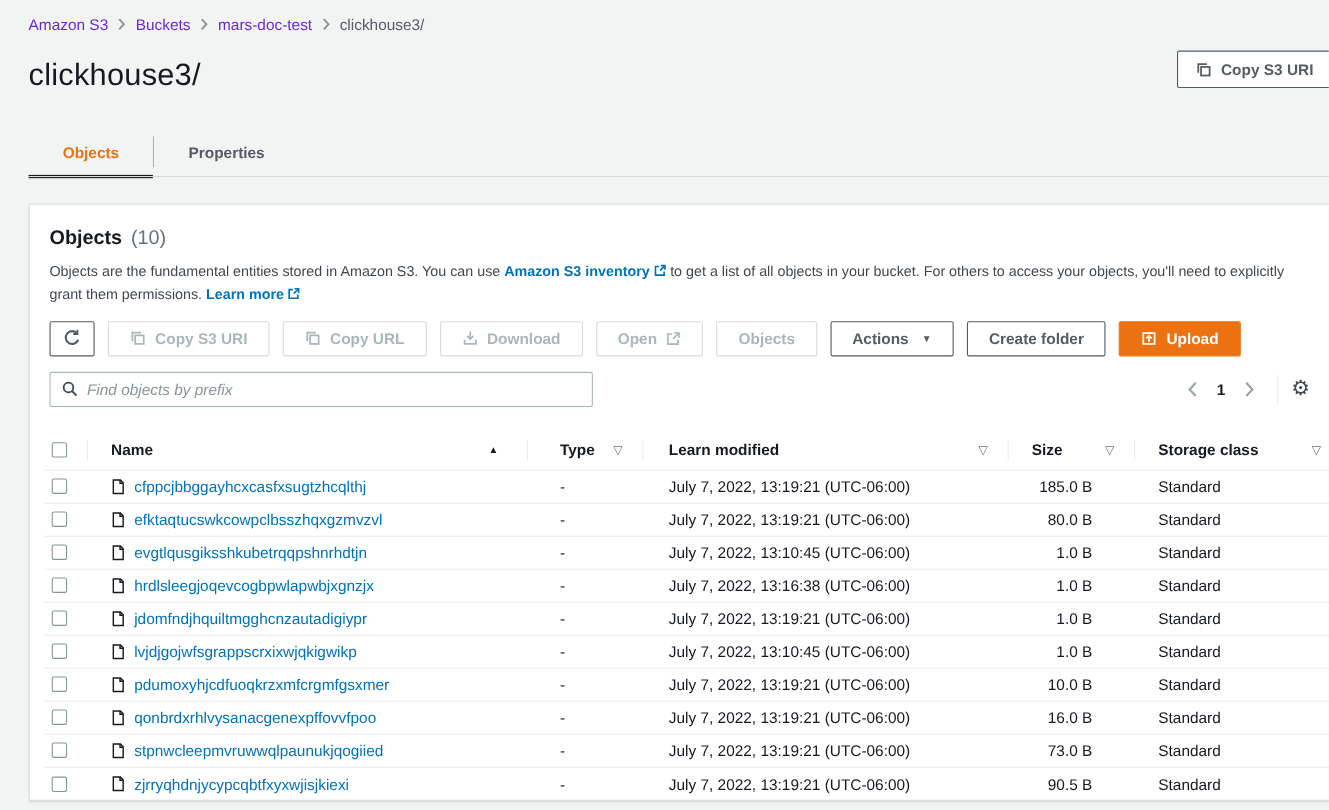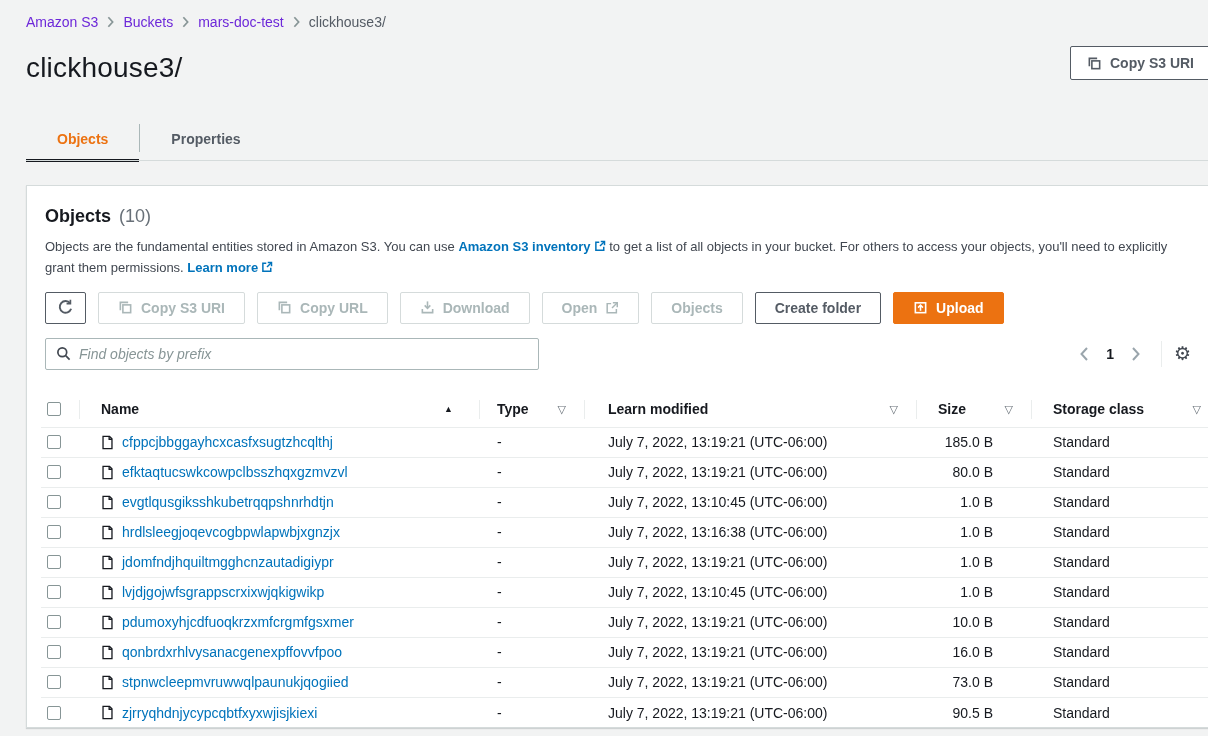--- a/index.html
+++ b/index.html
@@ -69,21 +69,21 @@
   .pg-divider { width:1px; height:26px; background:#eaeded; margin:0 12px; }
   .gear { font-family:"DejaVu Sans", sans-serif; font-size:19px; color:#414750; cursor:pointer; line-height:1; }
 
   
   .table { margin:22px 0 0 14px; }
   .trow { display:flex; align-items:center; height:30px; border-bottom:1px solid #eaeded; }
   .trow.thead { height:36px; border-bottom:1px solid #eaeded; font-weight:700; }
   .cell { display:flex; align-items:center; height:100%; position:relative; font-size:14px; }
   .c-check { width:38px; padding-left:6px; }
   .c-name { width:400px; padding-left:22px; }
-  .c-type { width:105px; padding-left:18px;align-items:center; }
+  .c-type { width:105px; padding-left:30px;align-items:center; }
   .c-modified { width:332px; padding-left:24px; }
   .c-size { width:115px; padding-left:22px; }
   .c-storage { flex:1; padding-left:22px; }
   .thead .cell:not(.c-check)::before { content:""; position:absolute; left:0; top:8px; bottom:8px; width:1px; background:#eaeded; }
   .sort-asc { margin-left:auto; padding-right:26px; font-size:9px; color:#16191f; }
   .sort-none { margin-left:auto; padding-right:18px; font-size:11px; color:#687078; }
   .c-size.num { justify-content:flex-end; padding-right:38px; }
   .checkbox { width:14px; height:14px; border:1px solid #879596; border-radius:2px; background:#fff; display:inline-block; cursor:pointer; }
   .file-icon { width:13px; height:15px; margin-right:8px; flex:none; color:#16191f; }
   .obj-link { color:#0073bb; text-decoration:none; cursor:pointer; white-space:nowrap; }
@@ -185,20 +185,24 @@
       <button class="btn disabled">
         <span>Open</span>
         <svg width="14" height="14" viewBox="0 0 16 16" fill="none" stroke="currentColor" stroke-width="1.7">
             <path d="M7 3H2.5v10.5H13V9"></path>
             <path d="M9 2h5v5"></path>
             <path d="M14 2 8 8"></path>
           </svg>
       </button>
       <button class="btn disabled">
         <span>Objects</span>
+      </button>
+      <button class="btn enabled">
+        <span>Actions</span>
+        <span class="caret">▼</span>
       </button>
       <button class="btn enabled">
         <span>Create folder</span>
       </button>
       <button class="btn primary">
         <svg width="15" height="15" viewBox="0 0 16 16" fill="none" stroke="currentColor" stroke-width="1.7">
             <rect x="2.5" y="3" width="11" height="10.5"></rect>
             <path d="M8 11.5V6"></path>
             <path d="M5.4 8.2 8 5.6l2.6 2.6"></path>
           </svg>

